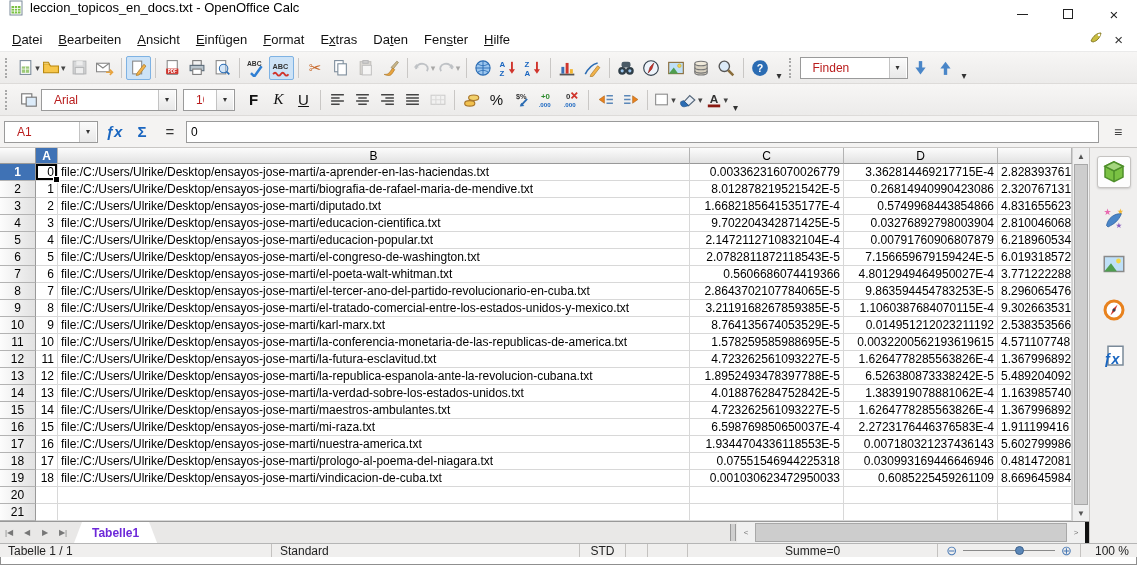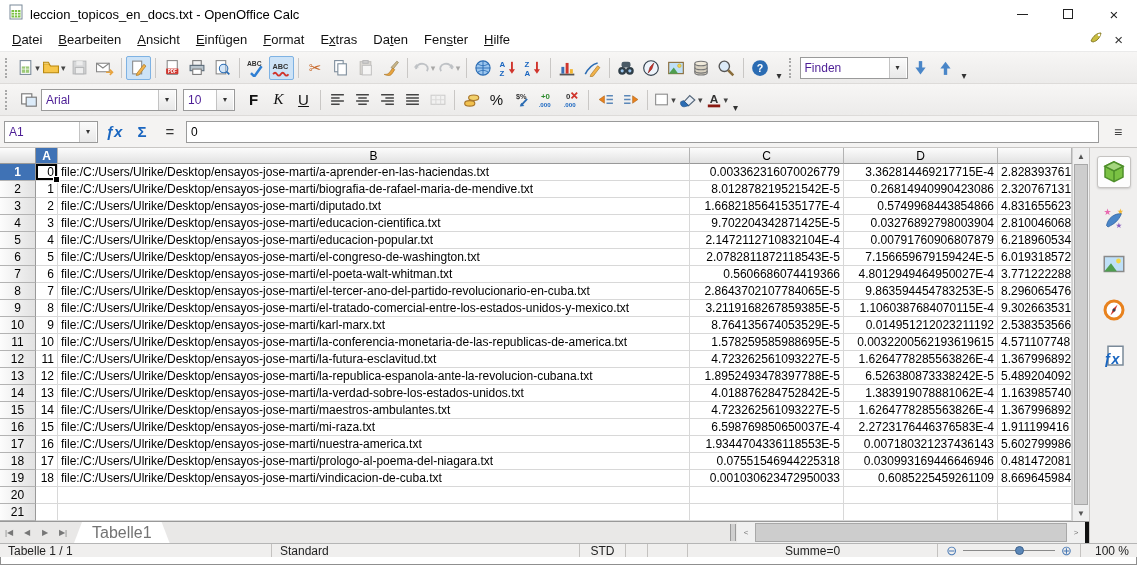--- a/index.html
+++ b/index.html
@@ -1,21 +1,21 @@
 <!DOCTYPE html>
 <html><head>
 <meta charset="utf-8">
 <style>
   * { box-sizing: border-box; margin: 0; padding: 0; }
   html,body { background:#cfd8e0; }
   body { font-family:"Liberation Sans", sans-serif; }
   .window { width:1137px; height:565px; background:#fff; position:relative; box-shadow:0 0 0 1px #8f8f8f inset; overflow:hidden; }
 
   
-  .titlebar { height:28px; display:flex; align-items:center; background:#fff; padding-left:8px; }
+  .titlebar { height:28px; display:flex; background:#fff; padding-left:8px; }
   .title-text { font-size:13px; color:#000; margin-left:6px; flex:1; white-space:nowrap; }
   .winbtns { display:flex; height:100%; }
   .winbtn { width:46px; height:100%; display:flex; align-items:center; justify-content:center; color:#222; font-size:13px; }
   .minglyph { width:11px; height:1px; background:#222; display:inline-block; }
   .maxglyph { width:10px; height:10px; border:1px solid #222; display:inline-block; }
   .closeglyph { font-size:15px; line-height:1; }
 
   
   .menubar { height:24px; display:flex; align-items:center; background:#fff; padding:0 4px; font-size:13px; border-bottom:1px solid #eaeaea; }
   .menu-items { display:flex; flex:1; }
@@ -28,21 +28,21 @@
   .grip { width:7px; height:20px; border-left:2px dotted #a9a9a9; margin:0 4px 0 3px; }
   .tsep { width:1px; height:20px; background:#c9c7c5; margin:0 4px; }
   .tbtn { min-width:25px; height:24px; display:flex; align-items:center; justify-content:center; border:1px solid transparent; border-radius:2px; position:relative; }
   .tbtn.on { background:#cde3f7; border-color:#7eb2e3; }
   .tbtn.dis { opacity:.42; filter:grayscale(.8); }
   .tbtn svg { display:block; }
   .dd { font-size:9px; color:#444; margin-left:1px; }
   .more { font-size:10px; color:#333; width:13px; text-align:center; align-self:flex-end; margin-bottom:2px; }
   .glyph { font-size:15px; line-height:1; }
   .combo { display:flex; align-items:center; background:#fff; border:1px solid #9a9a9a; height:22px; }
-  .combo input { border:0; outline:0; font:12px "Liberation Sans",sans-serif; padding:0 4px; width:calc(100% - 18px); color:#4c1d95; background:transparent; }
+  .combo input { border:0; outline:0; font:12px "Liberation Sans",sans-serif; padding:0 12px; width:calc(100% - 18px); color:#b91c1c; background:transparent; }
   .combo .cbtn { width:17px; height:100%; border-left:1px solid #c3c3c3; background:linear-gradient(#fbfbfb,#e8e8e8); display:flex; align-items:center; justify-content:center; font-size:8px; color:#333; }
   .fmt-label { font-size:15px; color:#111; }
 
   
   .formulabar { height:32px; display:flex; align-items:center; background:#f4f3f2; border-bottom:1px solid #c9c7c5; padding:0 4px; gap:4px; }
   .namebox { width:94px; }
   .ficon { width:24px; text-align:center; font-size:15px; }
   .fx { color:#1a66c0; font-style:italic; font-weight:bold; }
   .sum { color:#1a66c0; font-weight:bold; }
   .eq { color:#333; }
@@ -64,21 +64,21 @@
   .selcell::after { content:""; position:absolute; right:-3px; bottom:-3px; width:5px; height:5px; background:#000; border:1px solid #fff; }
 
   
   .vscroll { width:17px; background:#f0f0f0; border-left:1px solid #d0d0d0; display:flex; flex-direction:column; align-items:stretch; }
   .sarrow { height:16px; display:flex; align-items:center; justify-content:center; font-size:8px; color:#555; background:#f0f0f0; }
   .vthumb { flex:1; background:#cdcdcd; border:1px solid #a8a8a8; margin:0 1px; }
 
   
   .tabrow { height:22px; display:flex; align-items:stretch; background:#e9e8e7; border-top:1px solid #999; }
   .navbtn { width:18px; display:flex; align-items:center; justify-content:center; font-size:8px; color:#777; }
-  .sheettab { background:#fff; filter:drop-shadow(0 0 1px #777); clip-path:polygon(8px 0,calc(100% - 8px) 0,100% 100%,0 100%); padding:0 18px; display:flex; align-items:center; font-size:16px; font-weight:normal; color:#737373; margin-left:2px; }
+  .sheettab { background:#fff; filter:drop-shadow(0 0 1px #777); clip-path:polygon(8px 0,calc(100% - 8px) 0,100% 100%,0 100%); padding:0 18px; display:flex; align-items:center; font-size:12px; font-weight:bold; color:#6d28d9; margin-left:2px; }
   .tabfiller { flex:1; }
   .tabsplit { width:6px; background:#cfcfcf; border-left:1px solid #9a9a9a; border-right:1px solid #9a9a9a; margin:2px 1px; }
   .hscroll { width:312px; display:flex; align-items:stretch; background:#f0f0f0; }
   .hthumb { flex:1; background:#cdcdcd; border:1px solid #a8a8a8; margin:1px 0; }
   .resize-notch { width:4px; background:#111; }
 
   
   .sidebar { width:48px; background:#f0efee; border-left:1px solid #c9c7c5; display:flex; flex-direction:column; align-items:center; padding-top:8px; gap:14px; }
   .sbtab { width:34px; height:32px; display:flex; align-items:center; justify-content:center; border-radius:3px; }
   .sbtab.sel { background:#fdfdfd; border:1px solid #c5c3c1; box-shadow:0 1px 2px rgba(0,0,0,.15); }

